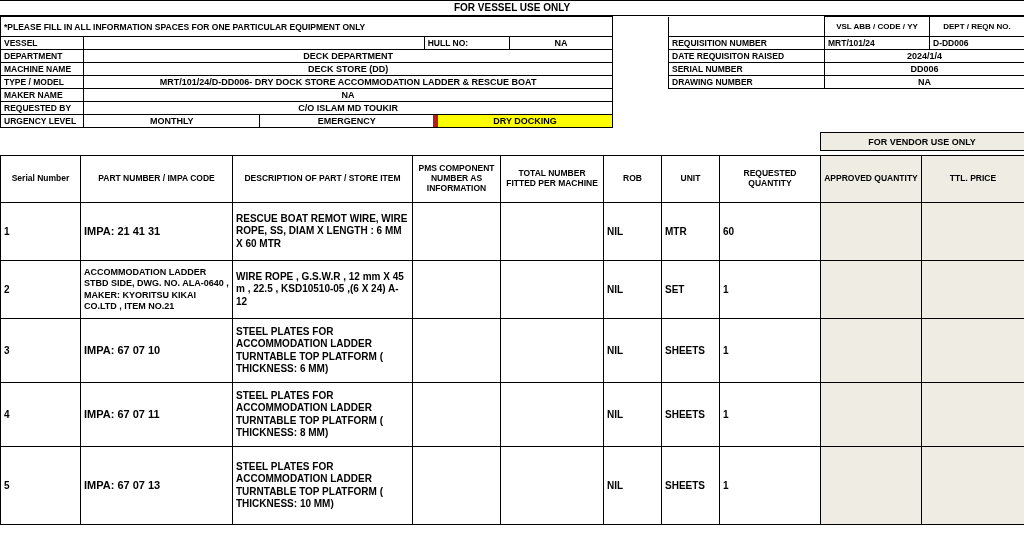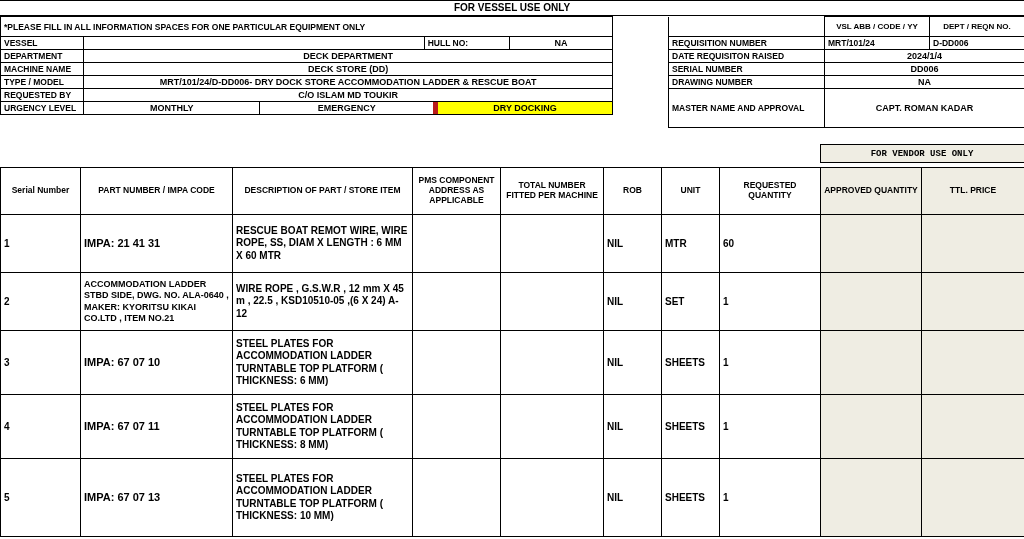--- a/index.html
+++ b/index.html
@@ -128,20 +128,24 @@
             <td class="lbl">DEPARTMENT</td>
             <td class="val" colspan="3">DECK DEPARTMENT</td>
           </tr>
           <tr>
             <td class="lbl">MACHINE NAME</td>
             <td class="val" colspan="3">DECK STORE (DD)</td>
           </tr>
           <tr>
             <td class="lbl">TYPE / MODEL</td>
             <td class="val" colspan="3">MRT/101/24/D-DD006- DRY DOCK STORE ACCOMMODATION LADDER &amp; RESCUE BOAT</td>
+          </tr>
+          <tr>
+            <td class="lbl">MAKER NAME</td>
+            <td class="val" colspan="3">NA</td>
           </tr>
           <tr>
             <td class="lbl">REQUESTED BY</td>
             <td class="val" colspan="3">C/O ISLAM MD TOUKIR</td>
           </tr>
           <tr>
             <td class="lbl">URGENCY LEVEL</td>
             <td class="val" style="padding:0;" colspan="3">
               <table style="width:100%;border:none;">
                 <colgroup>
@@ -188,30 +192,26 @@
             <td class="val" colspan="2">2024/1/4</td>
           </tr>
           <tr>
             <td class="lbl">SERIAL NUMBER</td>
             <td class="val" colspan="2">DD006</td>
           </tr>
           <tr>
             <td class="lbl">DRAWING NUMBER</td>
             <td class="val" colspan="2">NA</td>
           </tr>
-          <tr>
-            <td class="lbl" style="height:36px;">MASTER NAME AND APPROVAL</td>
-            <td class="val" colspan="2">CAPT. ROMAN KADAR</td>
-          </tr>
         </tbody>
       </table>
     </div>
   </div>
 
-  <table style="width:1024px;margin-top:16px;border:none;font-family:Liberation Mono, monospace;">
+  <table style="width:1024px;margin-top:4px;border:none;">
     <colgroup>
       <col style="width:820px">
       <col style="width:204px">
     </colgroup>
     <tbody>
         <tr>
       <td style="border:none;height:16px;"></td>
       <td class="vendor-head">FOR VENDOR USE ONLY</td>
     </tr>
   </tbody>
@@ -228,21 +228,21 @@
       <col style="width:58px">
       <col style="width:101px">
       <col style="width:101px">
       <col style="width:103px">
     </colgroup>
     <thead>
       <tr>
         <th>Serial Number</th>
         <th>PART NUMBER / IMPA CODE</th>
         <th>DESCRIPTION OF PART / STORE ITEM</th>
-        <th>PMS COMPONENT ADDRESS AS APPLICABLE</th>
+        <th>PMS COMPONENT NUMBER AS INFORMATION</th>
         <th>TOTAL NUMBER FITTED PER MACHINE</th>
         <th>ROB</th>
         <th>UNIT</th>
         <th>REQUESTED QUANTITY</th>
         <th class="shaded">APPROVED QUANTITY</th>
         <th class="shaded">TTL. PRICE</th>
       </tr>
     </thead>
     <tbody>
       <tr style="height:58px;">

